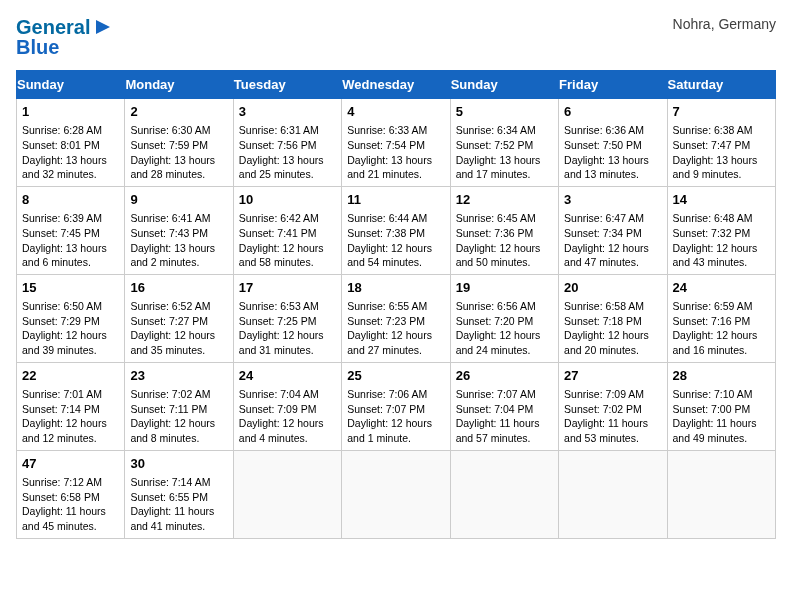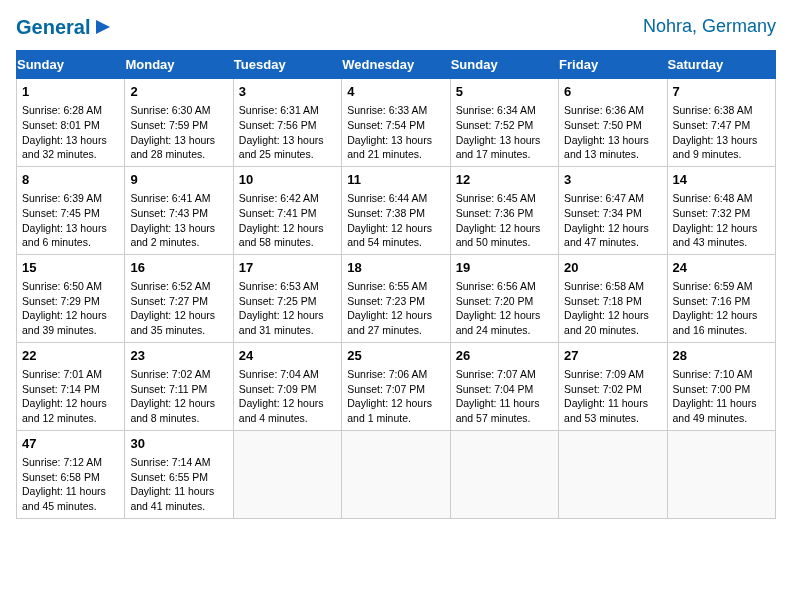--- a/index.html
+++ b/index.html
@@ -16,22 +16,22 @@
       align-items: flex-start;
       margin-bottom: 12px;
     }
     .title-block { text-align: right; }
     .month-title {
       font-size: 32px;
       font-weight: bold;
       color: #1a1a1a;
     }
     .location {
-      font-size: 18px;
-      color: #0369a1;
+      font-size: 14px;
+      color: #404040;
     }
     .calendar {
       width: 100%;
       border-collapse: collapse;
       table-layout: fixed;
     }
     .calendar th {
       background-color: #1565c0;
       color: #fff;
       font-size: 13px;
@@ -68,20 +68,21 @@
 <div class="header">
   <div class="logo-wrapper">
     <div style="display:flex;align-items:center;">
       <div style="display:flex;flex-direction:column;line-height:1.1;">
         <div style="display:flex;align-items:center;">
           <span style="font-size:20px;font-weight:bold;color:#0369a1;">General</span>
           <svg width="22" height="22" viewBox="0 0 22 22" style="margin-left:2px;">
             <polygon points="4,4 18,11 4,18" fill="#1565c0"></polygon>
           </svg>
         </div>
+        <span style="font-size:20px;font-weight:bold;color:#1565c0;margin-top:-2px;">Blue</span>
       </div>
     </div>
   </div>
   <div class="title-block">
     <div class="location">Nohra, Germany</div>
   </div>
 </div>
 
 <table class="calendar">
   <thead>

